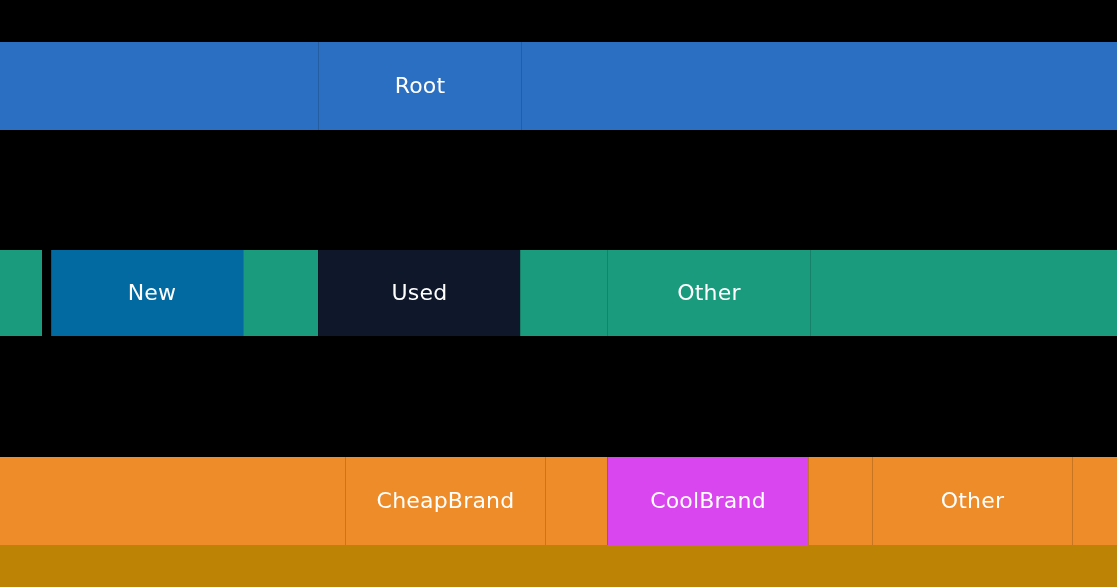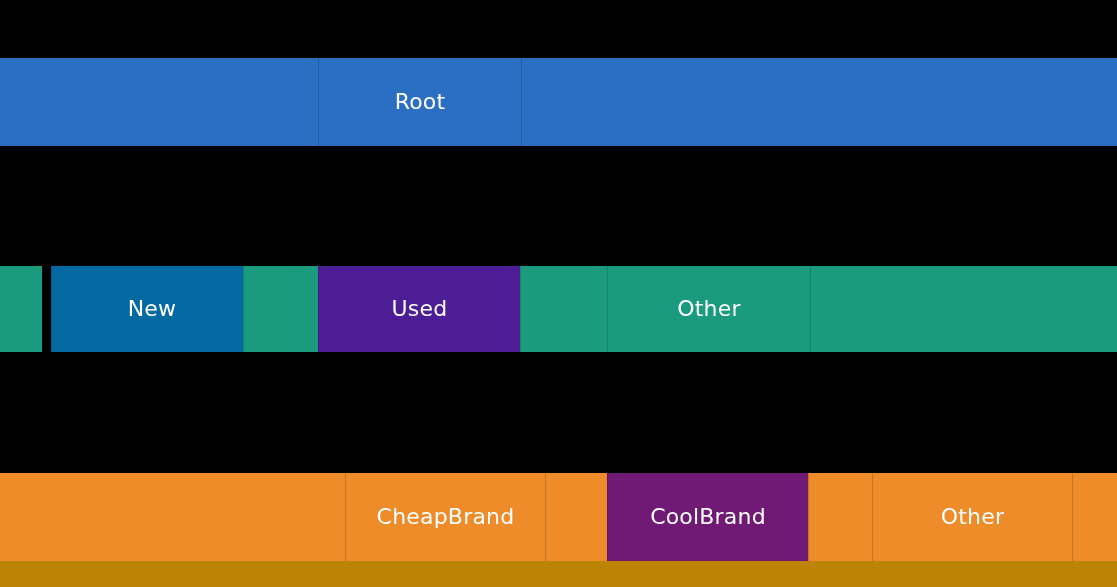--- a/index.html
+++ b/index.html
@@ -15,21 +15,20 @@
     position: relative;
     width: 1117px;
     height: 587px;
     background: #000000;
     overflow: hidden;
   }
   .level {
     position: absolute;
     left: 0;
     width: 977px;
-    margin-top: 16px;
   }
   .seg {
     position: absolute;
     top: 0;
     height: 100%;
     box-sizing: border-box;
     display: flex;
     align-items: center;
     justify-content: center;
     overflow: hidden;
@@ -69,21 +68,21 @@
     <div class="level" style="top: 250px; height: 86px;">
       <div class="seg lvl-cond" style="left: 0px; width: 42px; background: rgb(26, 155, 126);">
         <span class="seg-label"></span>
       </div>
       <div class="seg lvl-cond" style="left: 51px; width: 201px; background: #0369a1;">
         <span class="seg-label">New</span>
       </div>
       <div class="seg lvl-cond" style="left: 243px; width: 75px; background: rgb(26, 155, 126);">
         <span class="seg-label"></span>
       </div>
-      <div class="seg lvl-cond" style="left: 318px; width: 202px; background: #4c1d95;">
+      <div class="seg lvl-cond" style="left: 318px; width: 202px; background: #0f172a;">
         <span class="seg-label">Used</span>
       </div>
       <div class="seg lvl-cond" style="left: 520px; width: 87px; background: rgb(26, 155, 126);">
         <span class="seg-label"></span>
       </div>
       <div class="seg lvl-cond" style="left: 607px; width: 203px; background: rgb(26, 155, 126);">
         <span class="seg-label">Other</span>
       </div>
       <div class="seg lvl-cond" style="left: 810px; width: 307px; background: rgb(26, 155, 126);">
         <span class="seg-label"></span>
@@ -92,21 +91,21 @@
     <div class="level" style="top: 457px; height: 88px;">
       <div class="seg lvl-brand" style="left: 0px; width: 345px; background: rgb(238, 140, 42);">
         <span class="seg-label"></span>
       </div>
       <div class="seg lvl-brand" style="left: 345px; width: 200px; background: rgb(238, 140, 42);">
         <span class="seg-label">CheapBrand</span>
       </div>
       <div class="seg lvl-brand" style="left: 545px; width: 62px; background: rgb(238, 140, 42);">
         <span class="seg-label"></span>
       </div>
-      <div class="seg lvl-brand" style="left: 607px; width: 201px; background: #701a75;">
+      <div class="seg lvl-brand" style="left: 607px; width: 201px; background: #d946ef;">
         <span class="seg-label">CoolBrand</span>
       </div>
       <div class="seg lvl-brand" style="left: 808px; width: 64px; background: rgb(238, 140, 42);">
         <span class="seg-label"></span>
       </div>
       <div class="seg lvl-brand" style="left: 872px; width: 200px; background: rgb(238, 140, 42);">
         <span class="seg-label">Other</span>
       </div>
       <div class="seg lvl-brand" style="left: 1072px; width: 45px; background: rgb(238, 140, 42);">
         <span class="seg-label"></span>

